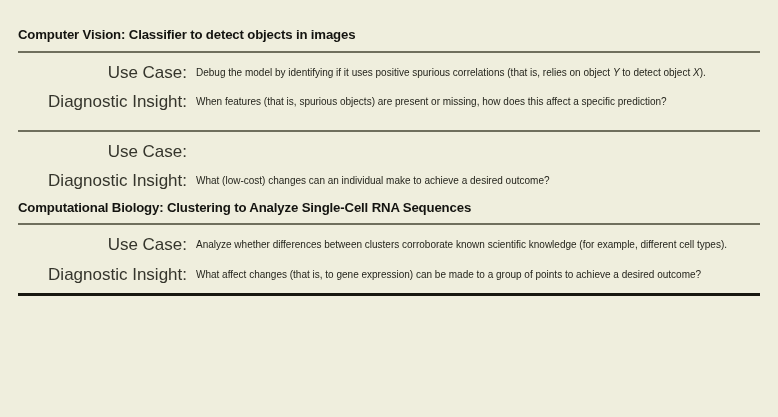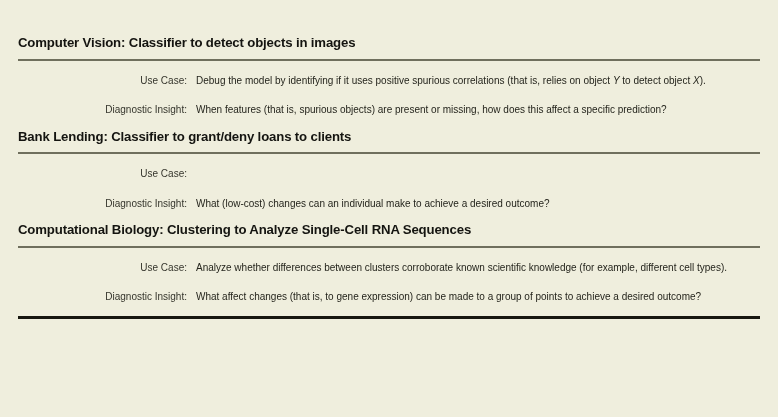--- a/index.html
+++ b/index.html
@@ -13,21 +13,21 @@
     font-family: "Liberation Sans", sans-serif;
     color: #1a1a16;
     overflow: hidden;
   }
 
   .table-wrap {
     position: relative;
     width: 778px;
     height: 417px;
     box-sizing: border-box;
-    padding: 16px 18px;
+    padding: 8px 18px;
   }
 
   
   .section {
     width: 742px;
   }
   .section-heading {
     font-size: 13.2px;
     font-weight: bold;
     letter-spacing: -0.15px;
@@ -52,21 +52,21 @@
   }
   .row {
     display: flex;
     align-items: flex-start;
     width: 100%;
   }
   .row-label {
     width: 178px;
     min-width: 178px;
     text-align: right;
-    font-size: 10px;
+    font-size: 17px;
     color: #35352c;
     line-height: 17.5px;
     padding-right: 9px;
     box-sizing: border-box;
     white-space: nowrap;
   }
   .row-value {
     flex: 1;
     font-size: 10px;
     color: #25251d;
@@ -105,21 +105,20 @@
       <div class="row-gap"></div>
       <div class="row">
         <div class="row-label">Diagnostic Insight:</div>
         <div class="row-value">When features (that is, spurious objects) are present or missing, how does this affect a specific prediction?</div>
       </div>
     </div>
     <div class="section-tail-gap"></div>
   </div>
 
   <div class="section">
-    <div class="section-heading">Bank Lending: Classifier to grant/deny loans to clients</div>
     <div class="heading-gap"></div>
     <div class="rule-thin"></div>
     <div class="after-rule-gap"></div>
 
     <div class="rows">
       <div class="row">
         <div class="row-label">Use Case:</div>
       </div>
       <div class="row-gap"></div>
       <div class="row">

